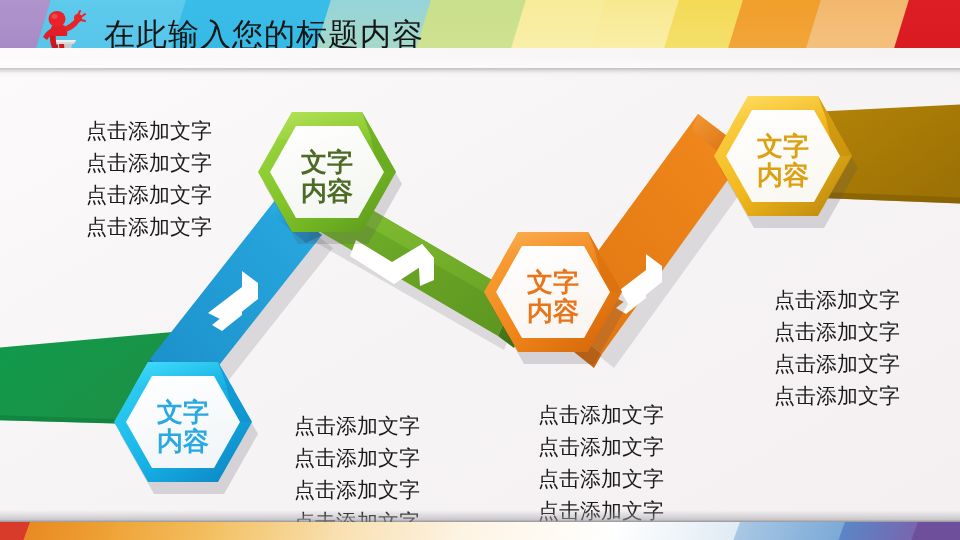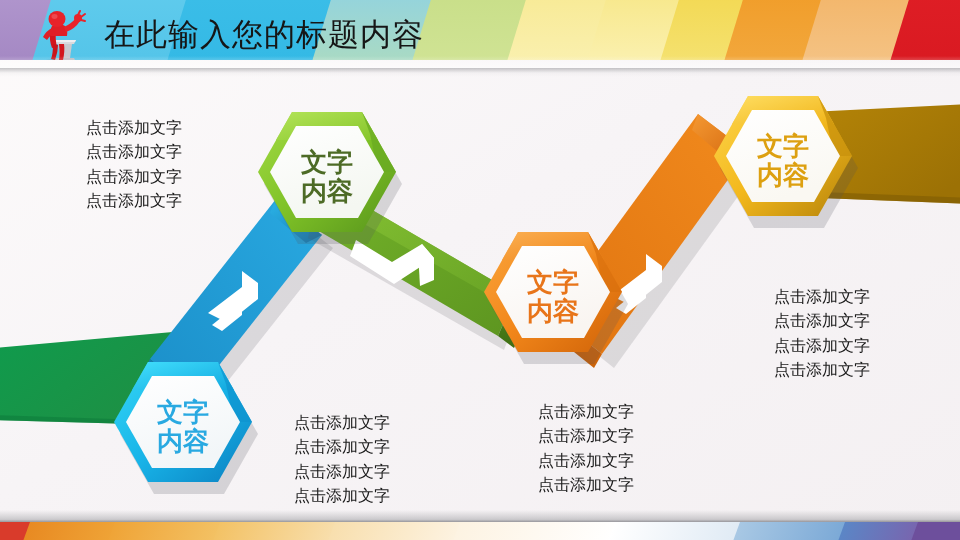--- a/index.html
+++ b/index.html
@@ -5,21 +5,21 @@
   html,body{margin:0;padding:0;}
   body{
     width:960px;height:540px;overflow:hidden;
     font-family:"Liberation Sans","DejaVu Sans",sans-serif;
     background:#ffffff;
   }
   #slide{position:relative;width:960px;height:540px;overflow:hidden;
          background:linear-gradient(150deg,#fdfbfb 0%,#f7f4f6 45%,#f4f0f2 100%);}
 
   
-  .header{position:absolute;left:0;top:0;width:960px;height:60px;overflow:hidden;
+  .header{position:absolute;left:0;top:0;width:960px;height:48px;overflow:hidden;
           background:#6fc7e8;}
   .hstripe{position:absolute;top:-30px;height:140px;transform-origin:top left;}
   .hdr-shadow{position:absolute;left:0;top:68px;width:960px;height:9px;
      background:linear-gradient(180deg,rgba(120,120,125,.42),rgba(190,190,195,.10) 55%,rgba(255,255,255,0));}
   .hdr-gloss{position:absolute;left:0;top:56px;width:960px;height:12px;
      background:linear-gradient(180deg,rgba(255,255,255,0),rgba(255,255,255,.55));}
   .title{position:absolute;left:104px;top:14px;font-size:31px;color:#161616;
          letter-spacing:1px;font-family:"DejaVu Sans","Liberation Sans",sans-serif;
          white-space:nowrap;}
 
@@ -35,21 +35,21 @@
   
   .ribbon{position:absolute;}
 
   
   .hex{position:absolute;}
   .hexlabel{position:absolute;text-align:center;line-height:1.12;
      font-family:"DejaVu Sans","Liberation Sans",sans-serif;font-weight:bold;
      white-space:pre-line;pointer-events:none;}
 
   
-  .txtblock{position:absolute;font-size:16px;line-height:1.52;color:#1b1b1b;
+  .txtblock{position:absolute;font-size:21px;line-height:1.52;color:#1b1b1b;
      font-family:"DejaVu Sans","Liberation Sans",sans-serif;white-space:pre-line;}
 </style>
 </head>
 <body>
 
 <div id="slide">
 
   <div class="header">
     <div class="hstripe" style="left:-40px;  width:120px; background:linear-gradient(180deg,#b49ad0,#9c7fbd); transform:skewX(-17deg);"></div>
     <div class="hstripe" style="left:60px;   width:140px; background:linear-gradient(180deg,#63cdee,#4cc0e6); transform:skewX(-17deg);"></div>

